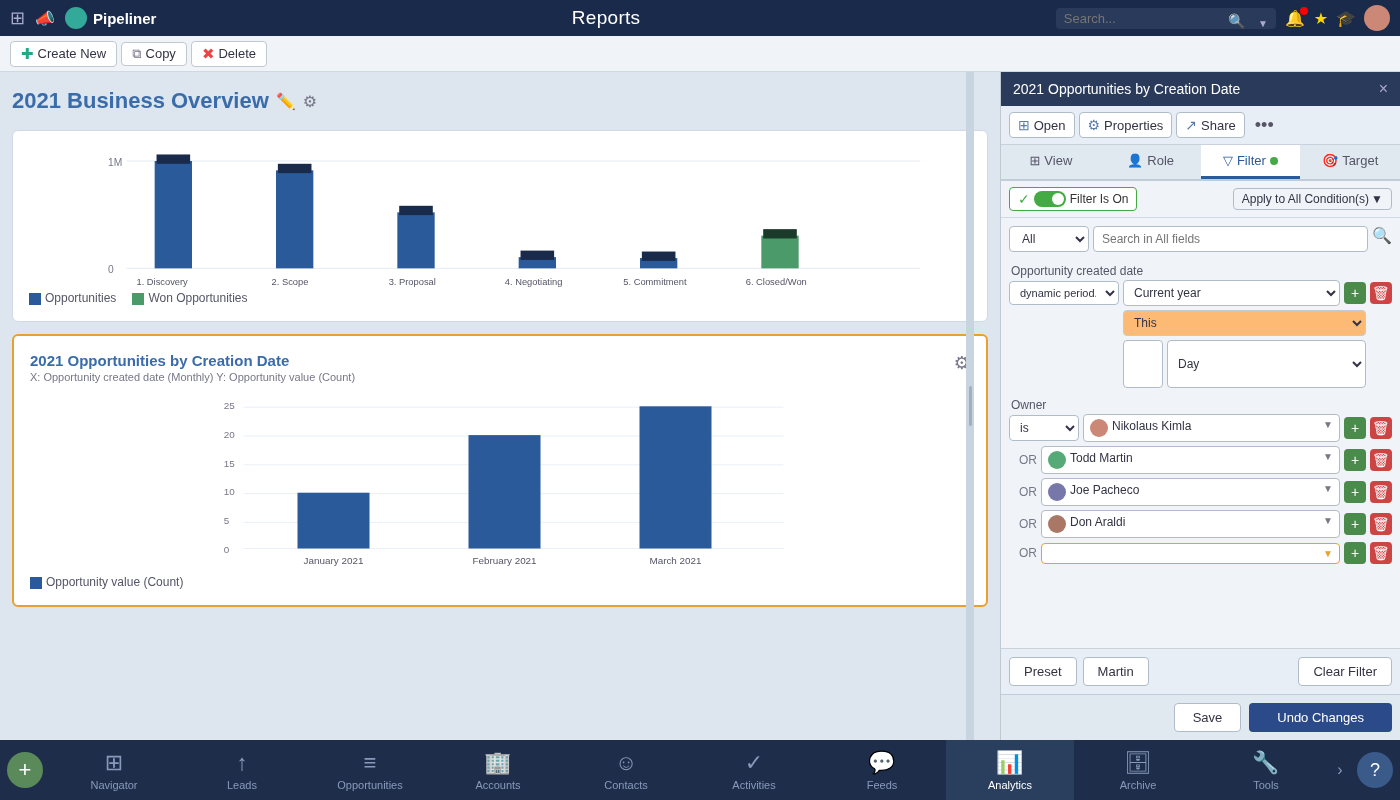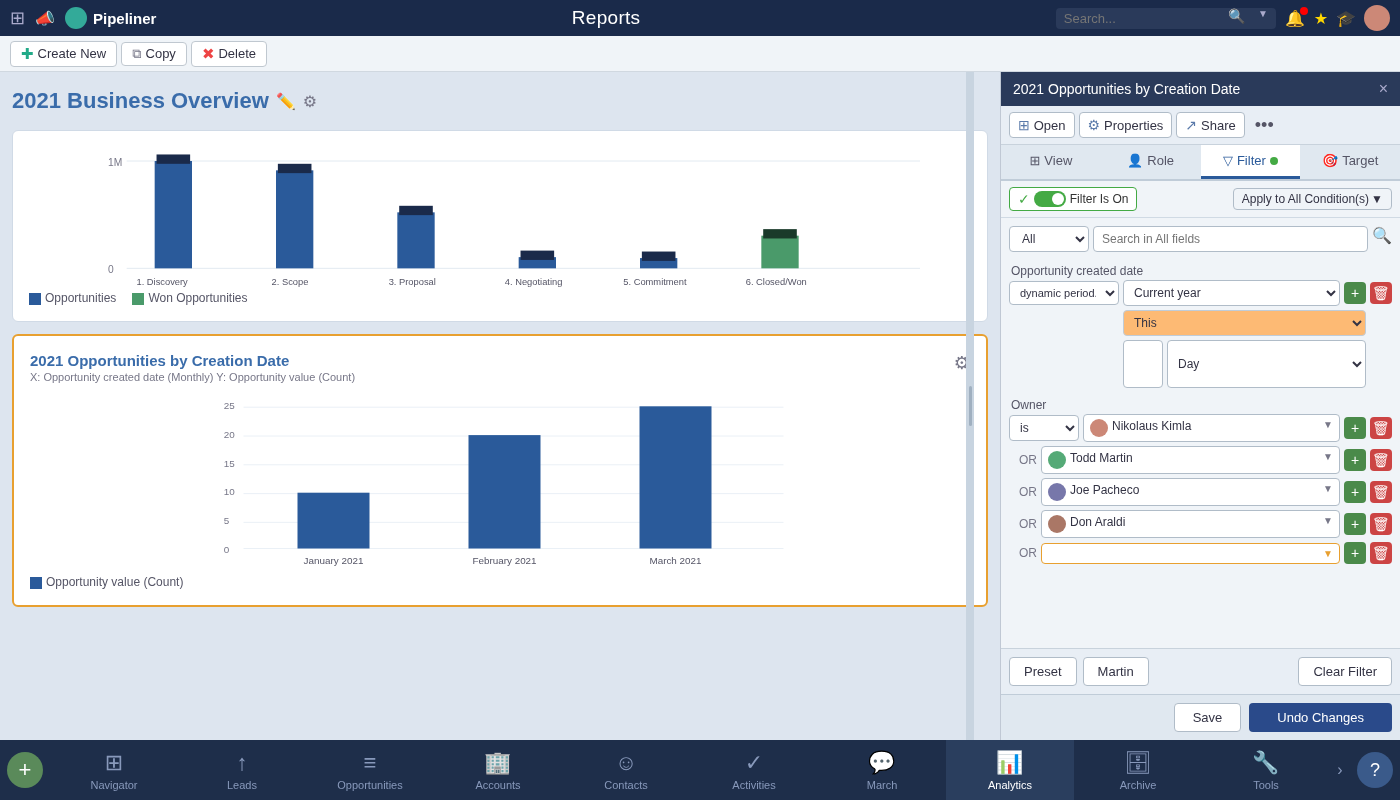--- a/index.html
+++ b/index.html
@@ -445,21 +445,21 @@
     .nav-help { width: 36px; height: 36px; background: #3a5a8a; border-radius: 50%; display: flex; align-items: center; justify-content: center; color: white; font-size: 18px; cursor: pointer; }
     .nav-left-add { display: flex; align-items: center; justify-content: center; width: 50px; }
     .nav-right-help { display: flex; align-items: center; justify-content: center; width: 50px; }
     .nav-expand { width: 20px; display: flex; align-items: center; justify-content: center; color: #8899bb; cursor: pointer; }
 
     select { cursor: pointer; }
 
     .search-wrapper {
       position: relative;
       display: flex;
-      align-items: flex-start;
+      align-items: flex-end;
     }
     .search-wrapper input {
       padding-right: 24px;
     }
     .search-wrapper .search-icon-inner {
       position: absolute;
       right: 30px;
       color: #aac;
       font-size: 14px;
     }
@@ -835,21 +835,21 @@
   <div class="nav-item">
     <span class="nav-icon">☺</span>
     <span>Contacts</span>
   </div>
   <div class="nav-item">
     <span class="nav-icon">✓</span>
     <span>Activities</span>
   </div>
   <div class="nav-item">
     <span class="nav-icon">💬</span>
-    <span>March</span>
+    <span>Feeds</span>
   </div>
   <div class="nav-item active">
     <span class="nav-icon">📊</span>
     <span>Analytics</span>
   </div>
   <div class="nav-item">
     <span class="nav-icon">🗄</span>
     <span>Archive</span>
   </div>
   <div class="nav-item">

